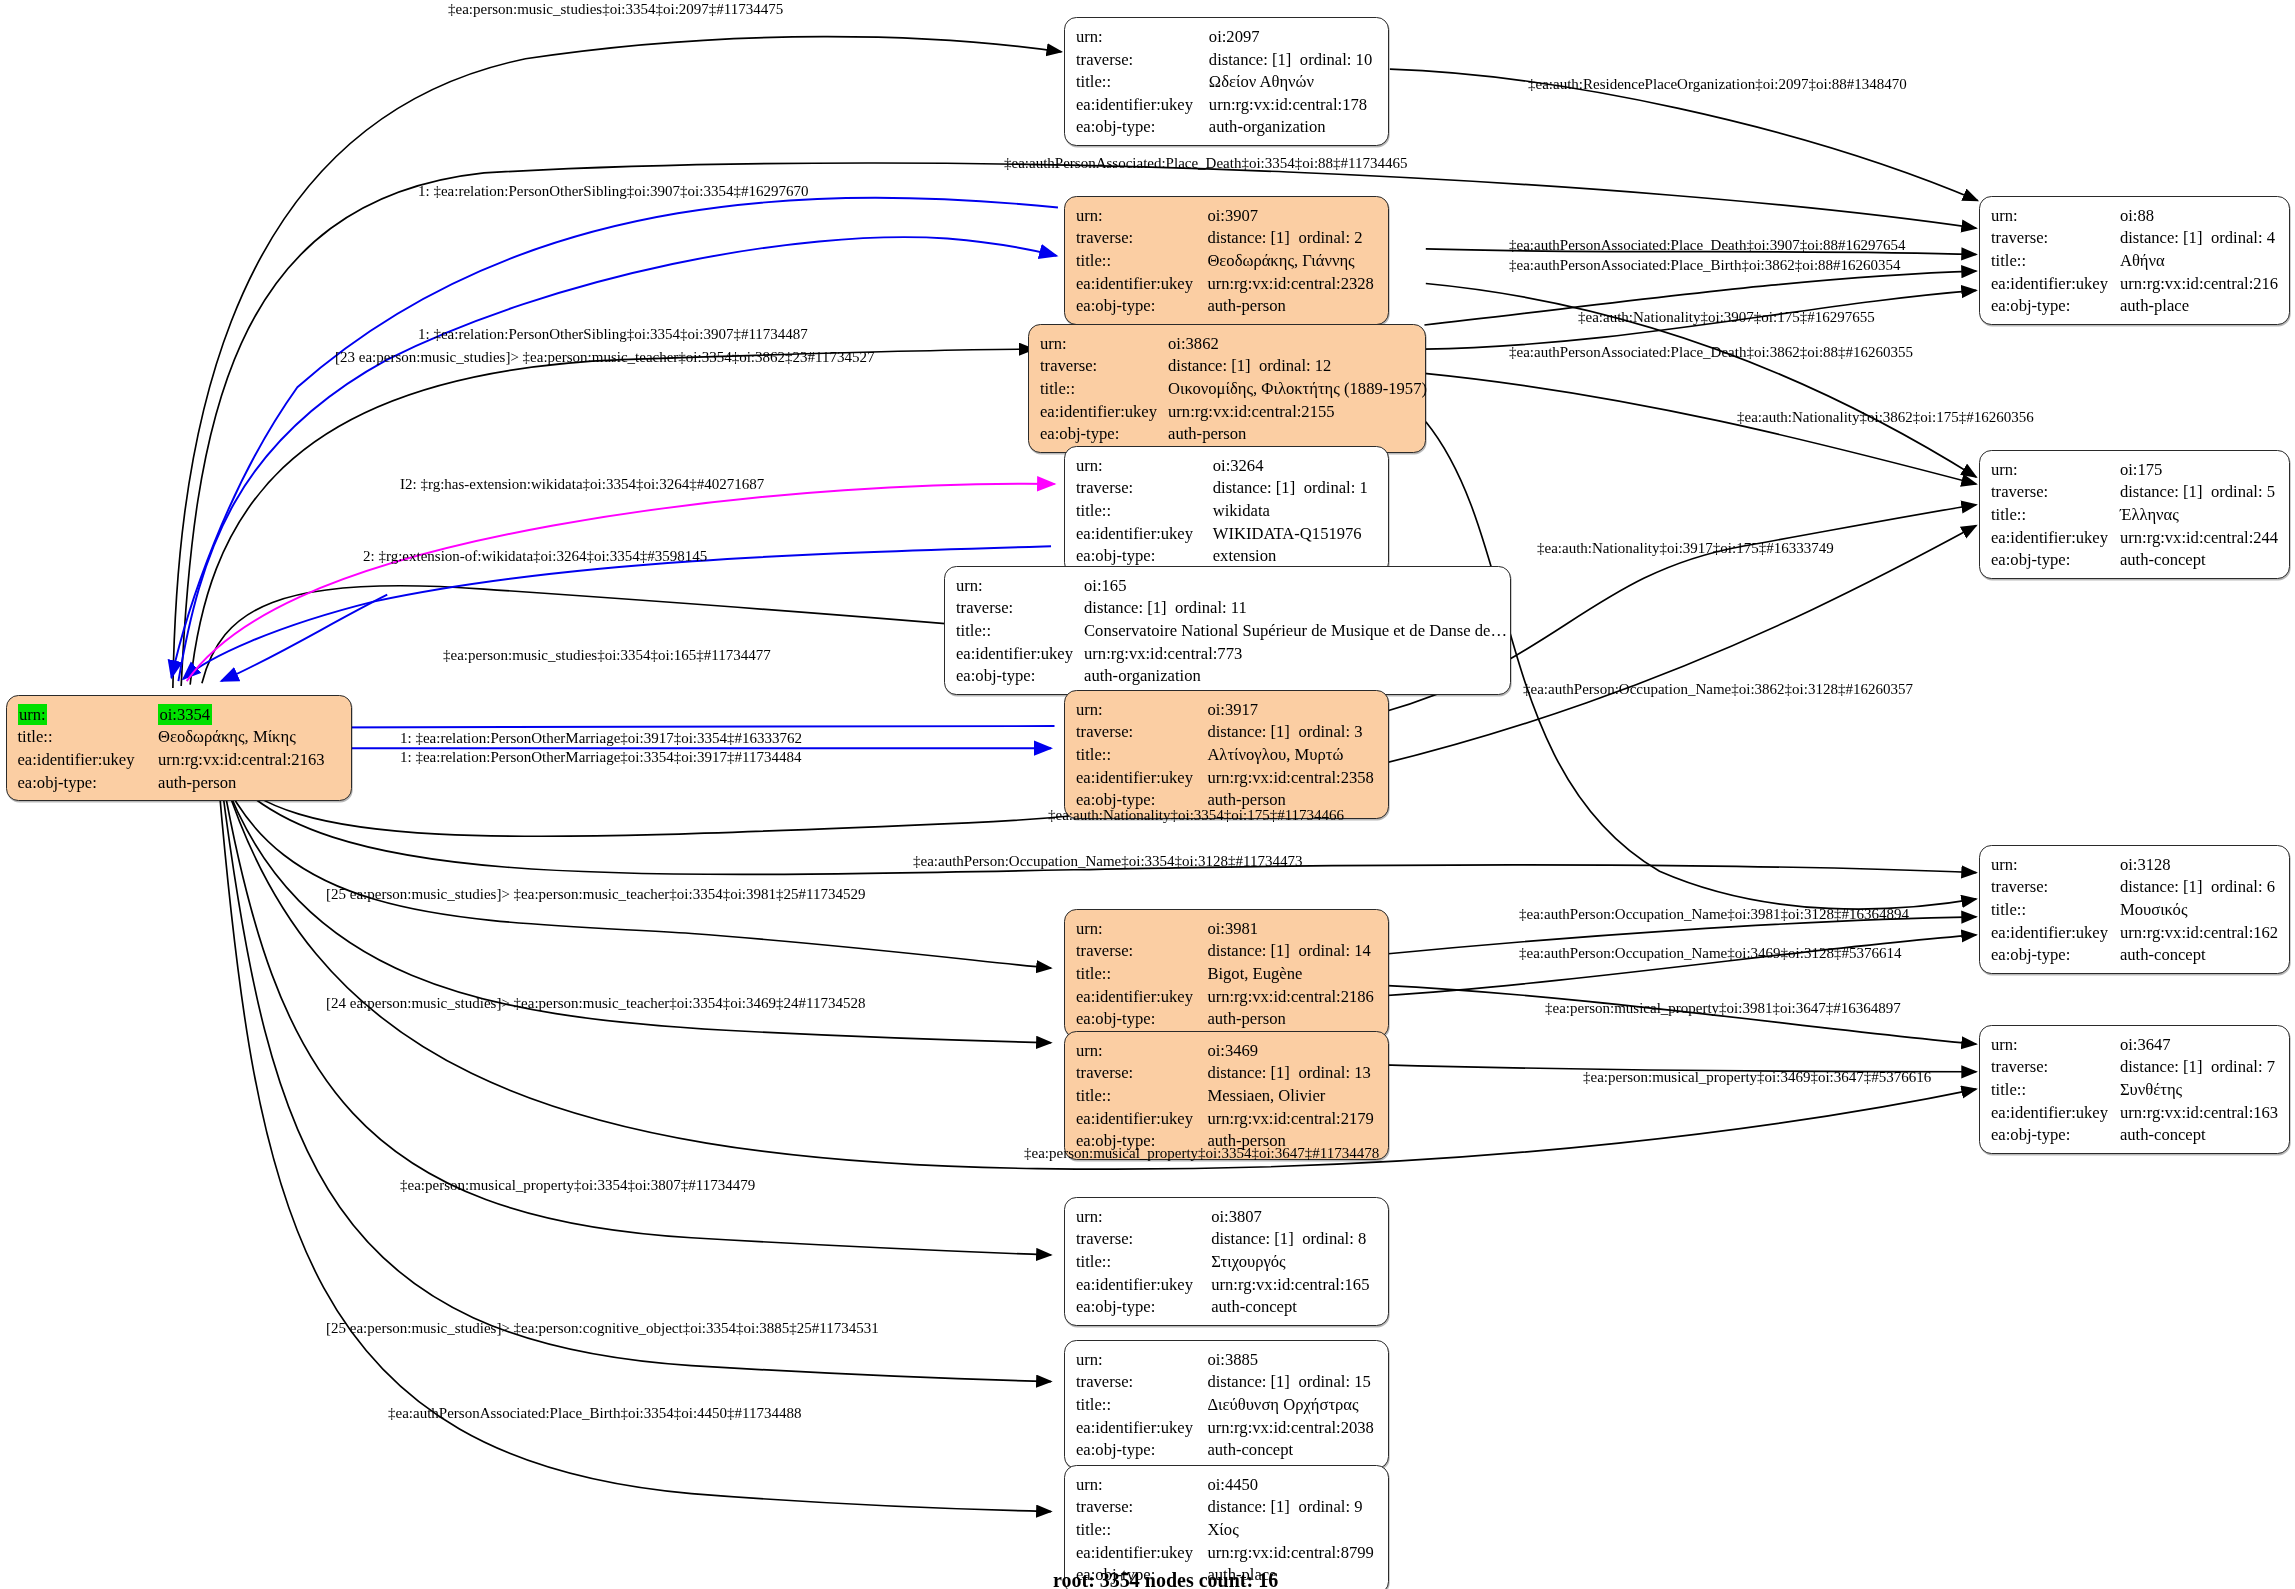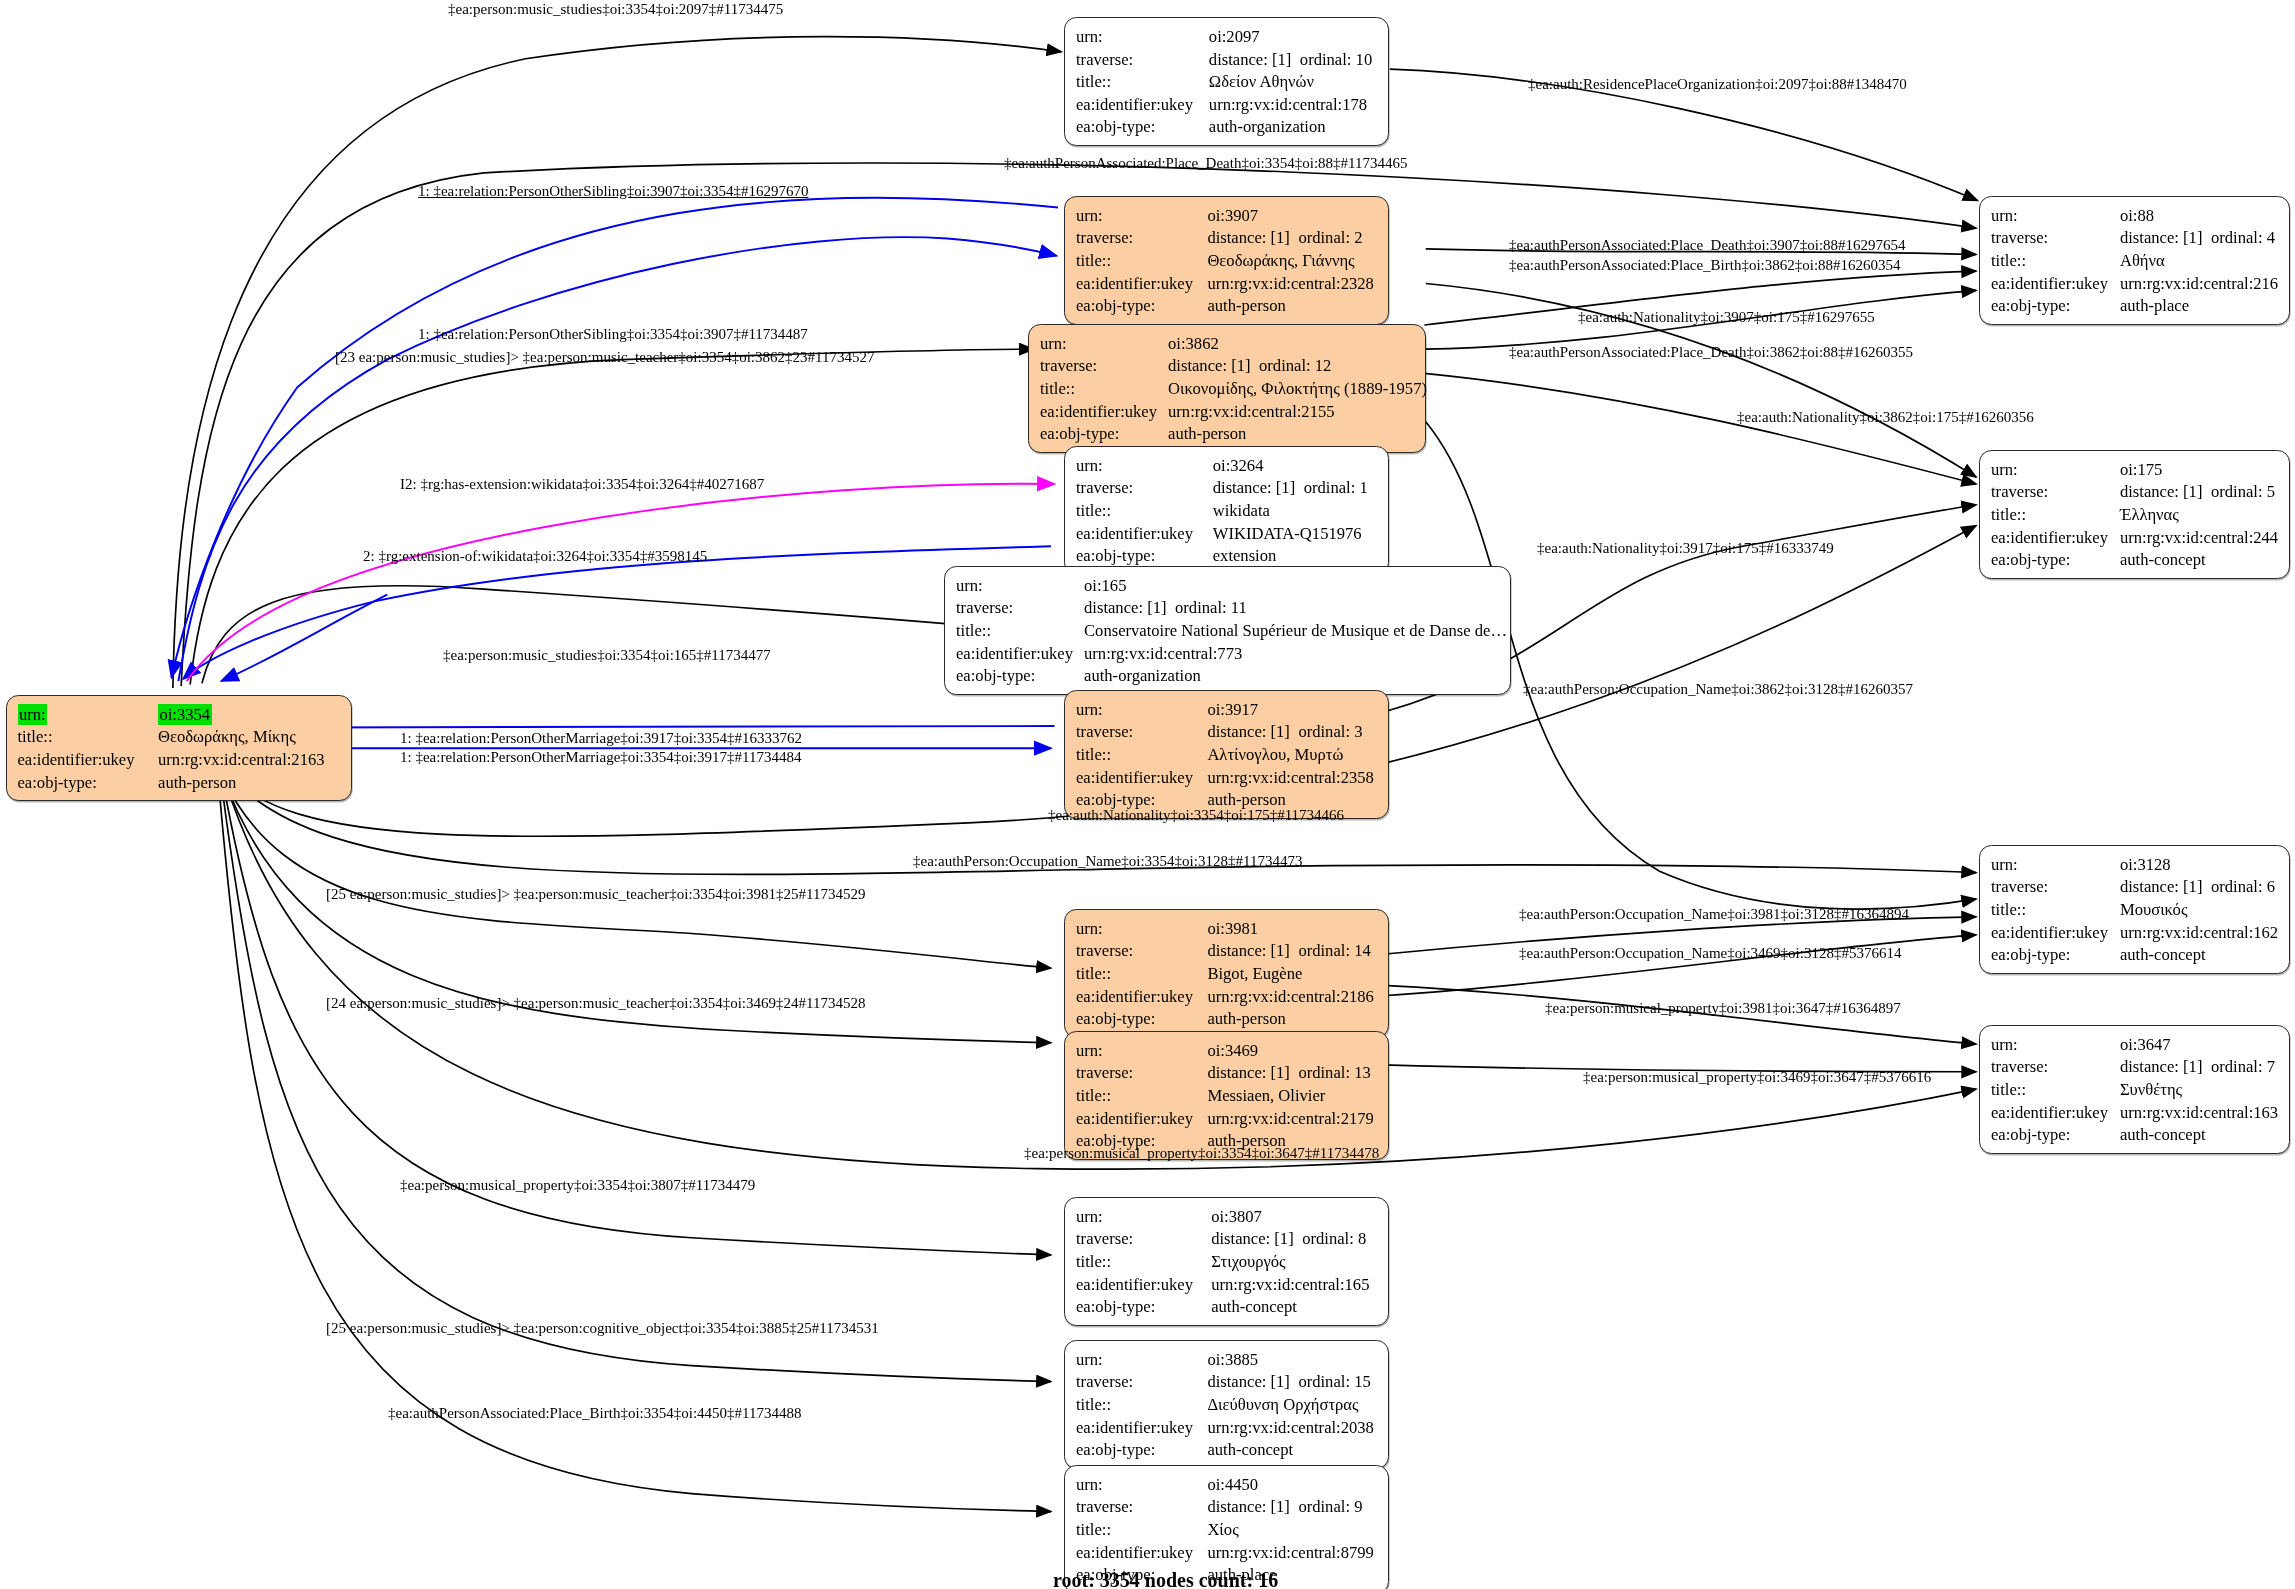--- a/index.html
+++ b/index.html
@@ -539,21 +539,21 @@
             <td class="k">ea:obj-type:</td>
             <td class="v">auth-concept</td>
           </tr>
     </tbody>
       </table>
   </div>
 
   <div class="elabel" style="left:448px; top:1.4px;text-align:right;">‡ea:person:music_studies‡oi:3354‡oi:2097‡#11734475</div>
   <div class="elabel" style="left:1528px; top:64px;margin-top:12px;">‡ea:auth:ResidencePlaceOrganization‡oi:2097‡oi:88#1348470</div>
   <div class="elabel" style="left:1004px; top:155px;">‡ea:authPersonAssociated:Place_Death‡oi:3354‡oi:88‡#11734465</div>
-  <div class="elabel" style="left:418px; top:183px;text-decoration:underline;">1: ‡ea:relation:PersonOtherSibling‡oi:3907‡oi:3354‡#16297670</div>
+  <div class="elabel" style="left:418px; top:183px;">1: ‡ea:relation:PersonOtherSibling‡oi:3907‡oi:3354‡#16297670</div>
   <div class="elabel" style="left:1509px; top:237px;">‡ea:authPersonAssociated:Place_Death‡oi:3907‡oi:88#16297654</div>
   <div class="elabel" style="left:1509px; top:257px;">‡ea:authPersonAssociated:Place_Birth‡oi:3862‡oi:88#16260354</div>
   <div class="elabel" style="left:1578px; top:309px;">‡ea:auth:Nationality‡oi:3907‡oi:175‡#16297655</div>
   <div class="elabel" style="left:418px; top:326px;">1: ‡ea:relation:PersonOtherSibling‡oi:3354‡oi:3907‡#11734487</div>
   <div class="elabel" style="left:1509px; top:344px;">‡ea:authPersonAssociated:Place_Death‡oi:3862‡oi:88‡#16260355</div>
   <div class="elabel" style="left:335px; top:349px;">[23 ea:person:music_studies]&gt; ‡ea:person:music_teacher‡oi:3354‡oi:3862‡23#11734527</div>
   <div class="elabel" style="left:1737px; top:409px;">‡ea:auth:Nationality‡oi:3862‡oi:175‡#16260356</div>
   <div class="elabel" style="left:400px; top:476px;">I2: ‡rg:has-extension:wikidata‡oi:3354‡oi:3264‡#40271687</div>
   <div class="elabel" style="left:363px; top:548px;">2: ‡rg:extension-of:wikidata‡oi:3264‡oi:3354‡#3598145</div>
   <div class="elabel" style="left:1537px; top:540px;">‡ea:auth:Nationality‡oi:3917‡oi:175‡#16333749</div>

